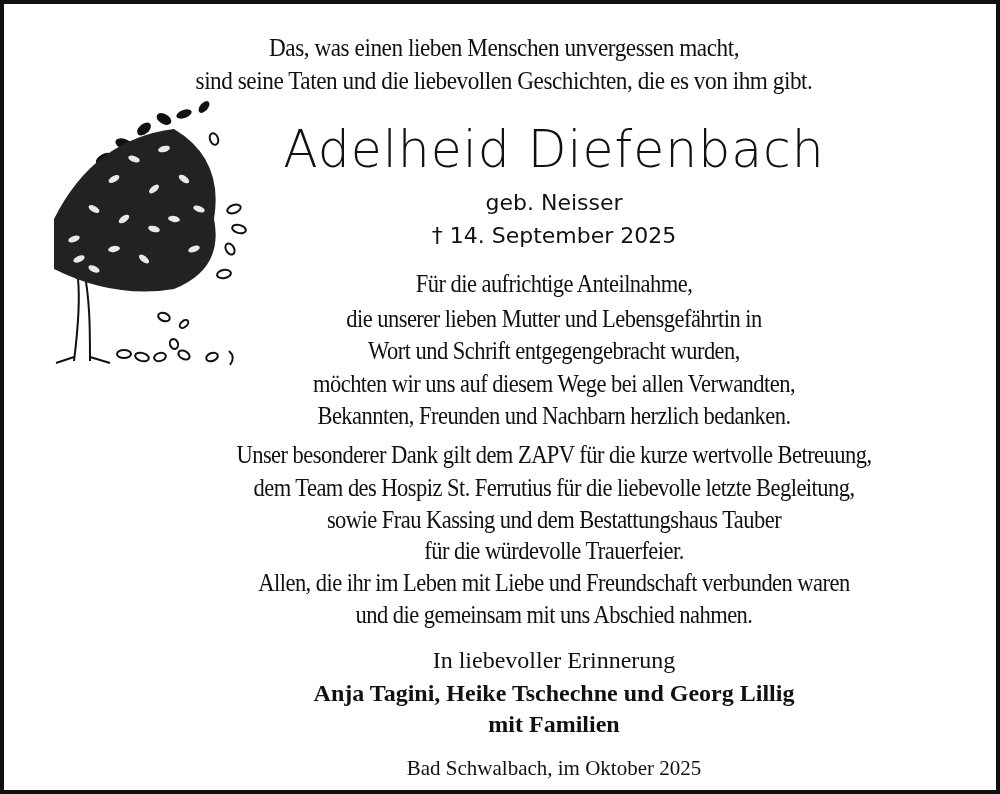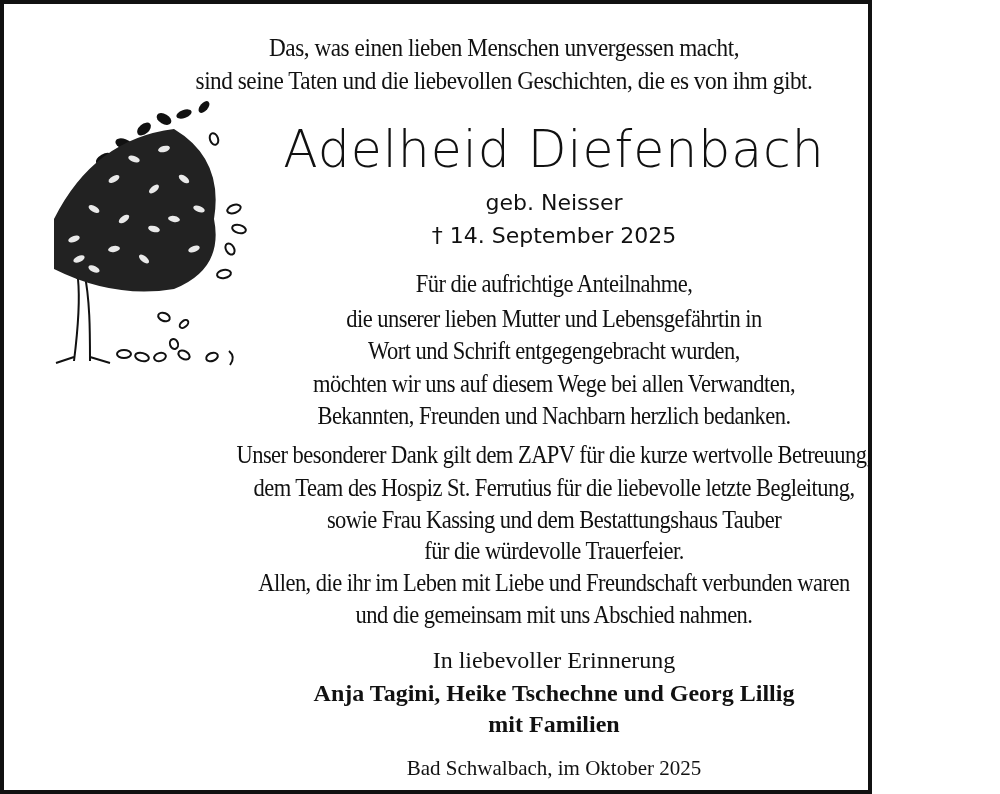--- a/index.html
+++ b/index.html
@@ -1,18 +1,18 @@
 <!DOCTYPE html>
 <html><head>
 <meta charset="utf-8">
 <style>
   html, body { margin:0; padding:0; background:#ffffff; }
   body { width:1000px; height:794px; overflow:hidden; position:relative; }
   .frame {
-    position:absolute; left:0; top:0; width:872px; height:794px;
+    position:absolute; left:0; top:0; width:1000px; height:794px;
     box-sizing:border-box; border:4px solid #111111; background:#ffffff;
   }
   .serif { font-family:"Liberation Serif","DejaVu Serif",serif; color:#111; }
   .script { font-family:"DejaVu Sans", sans-serif; color:#111; font-style:italic; }
   .line { position:absolute; left:0; width:1000px; text-align:center; white-space:nowrap; }
   .quote { font-size:25px; letter-spacing:-0.5px; transform:scaleX(0.93); }
   .name { font-size:52px; font-weight:300; font-style:normal; letter-spacing:1px; transform:scaleX(0.97);
           font-family:"DejaVu Sans", sans-serif; }
   .sub { font-size:22px; font-style:normal; }
   .body { font-size:24.5px; letter-spacing:-0.6px; transform:scaleX(0.92); }

